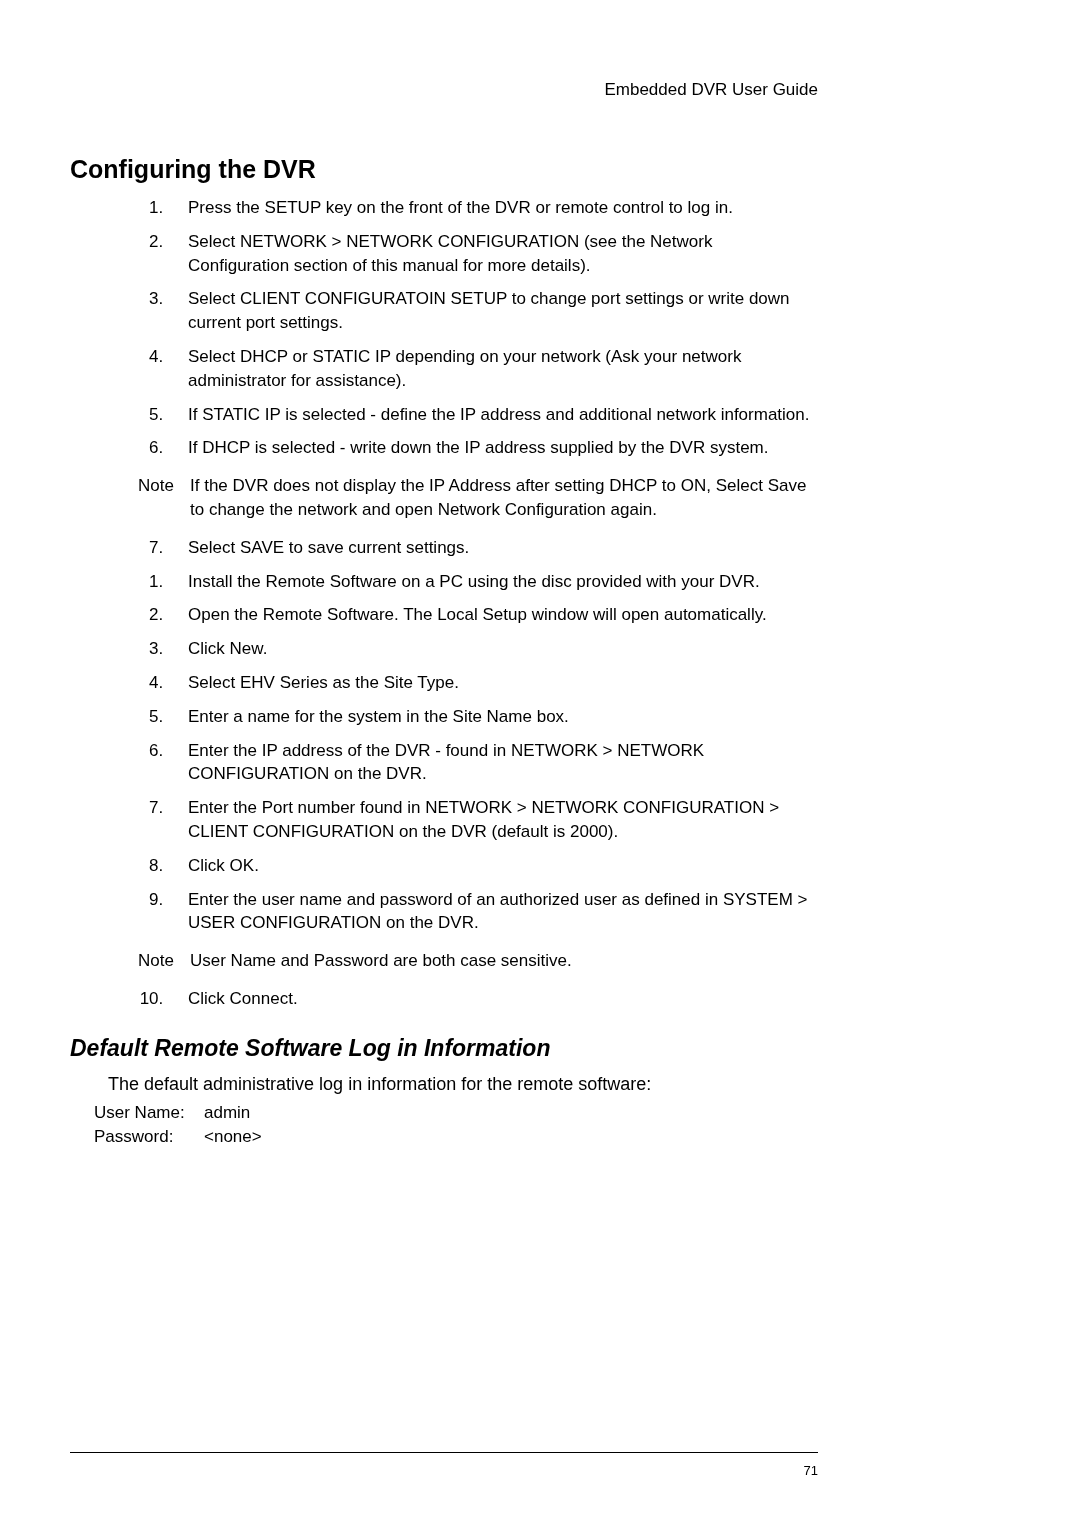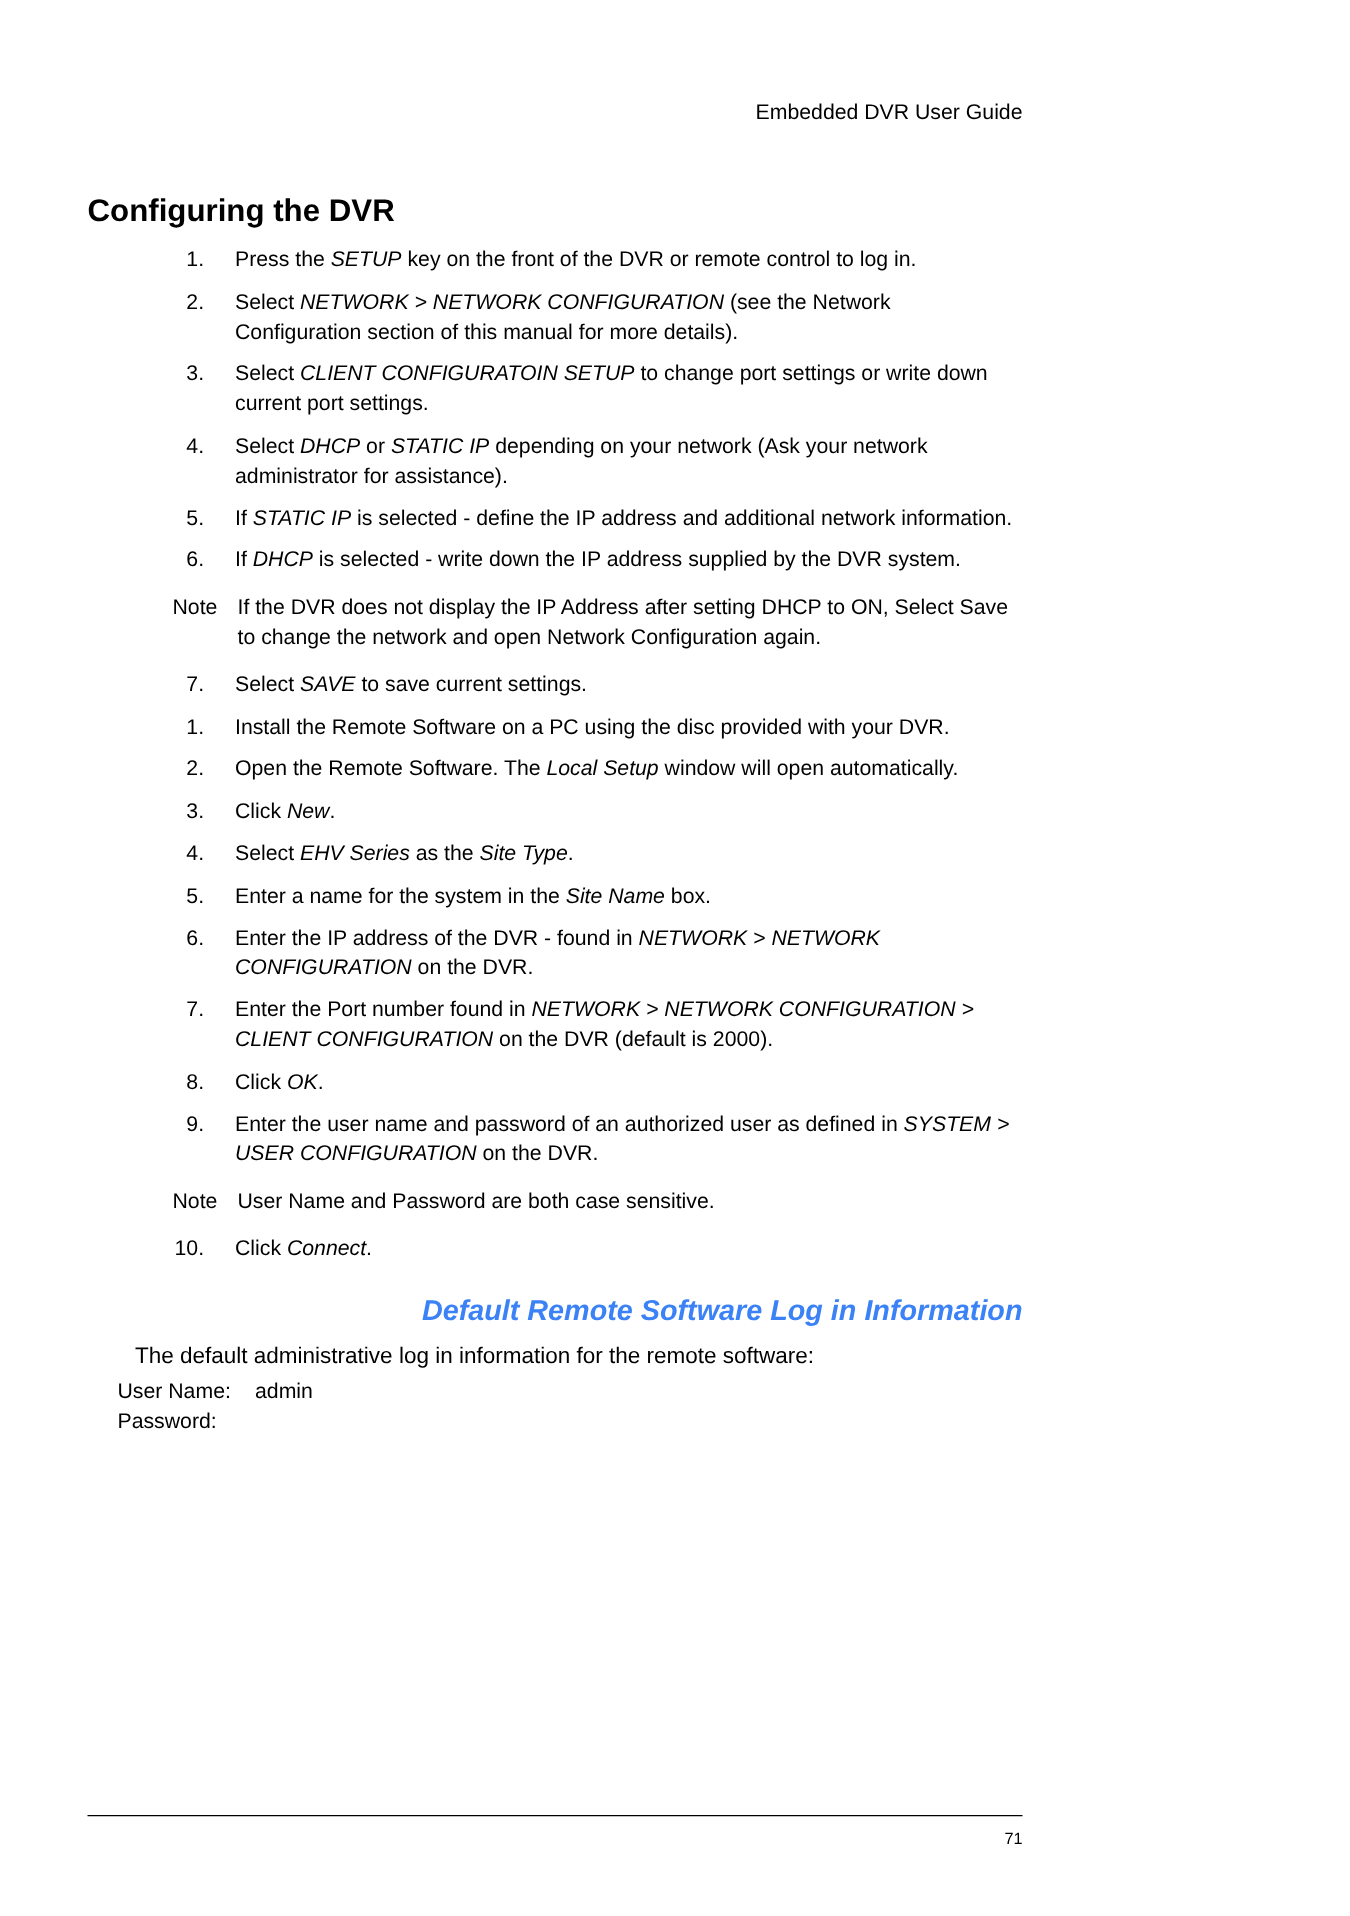--- a/index.html
+++ b/index.html
@@ -23,23 +23,22 @@
   }
   h2.section-title {
     font-size: 25px;
     font-weight: bold;
     margin: 0 0 12px 0;
   }
   h2.section-subtitle {
     font-size: 23px;
     font-weight: bold;
     font-style: italic;
-    color: #3b82f6;
+    color: #000000;
     margin: 24px 0 12px 0;
-    text-align: right;
   }
   ol.steps {
     margin: 0 0 10px 0;
     padding-left: 98px;
     font-size: 17px;
   }
   ol.steps li {
     padding-left: 20px;
     margin-bottom: 10px;
     line-height: 1.4;
@@ -82,21 +81,20 @@
   .footer-line {
     border-top: 1px solid #000;
     margin-bottom: 10px;
   }
   .footer-page {
     text-align: right;
     font-size: 13px;
   }
   .ui-term {
     font-family: Arial, Helvetica, sans-serif;
-    font-style: italic;
   }
 </style>
 </head>
 <body>
 
 <div class="page">
 
   <div class="header-right">Embedded DVR User Guide</div>
 
   <h2 class="section-title">Configuring the DVR</h2>
@@ -136,19 +134,20 @@
   </ol>
 
   <h2 class="section-subtitle">Default Remote Software Log in Information</h2>
   <div class="indent-para">The default administrative log in information for the remote software:</div>
   <div class="login-row">
     <div class="login-label">User Name:</div>
     <div class="login-value">admin</div>
   </div>
   <div class="login-row">
     <div class="login-label">Password:</div>
+    <div class="login-value">&lt;none&gt;</div>
   </div>
 
   <div class="footer">
     <div class="footer-line"></div>
     <div class="footer-page">71</div>
   </div>
 </div>
 
 </body></html>

